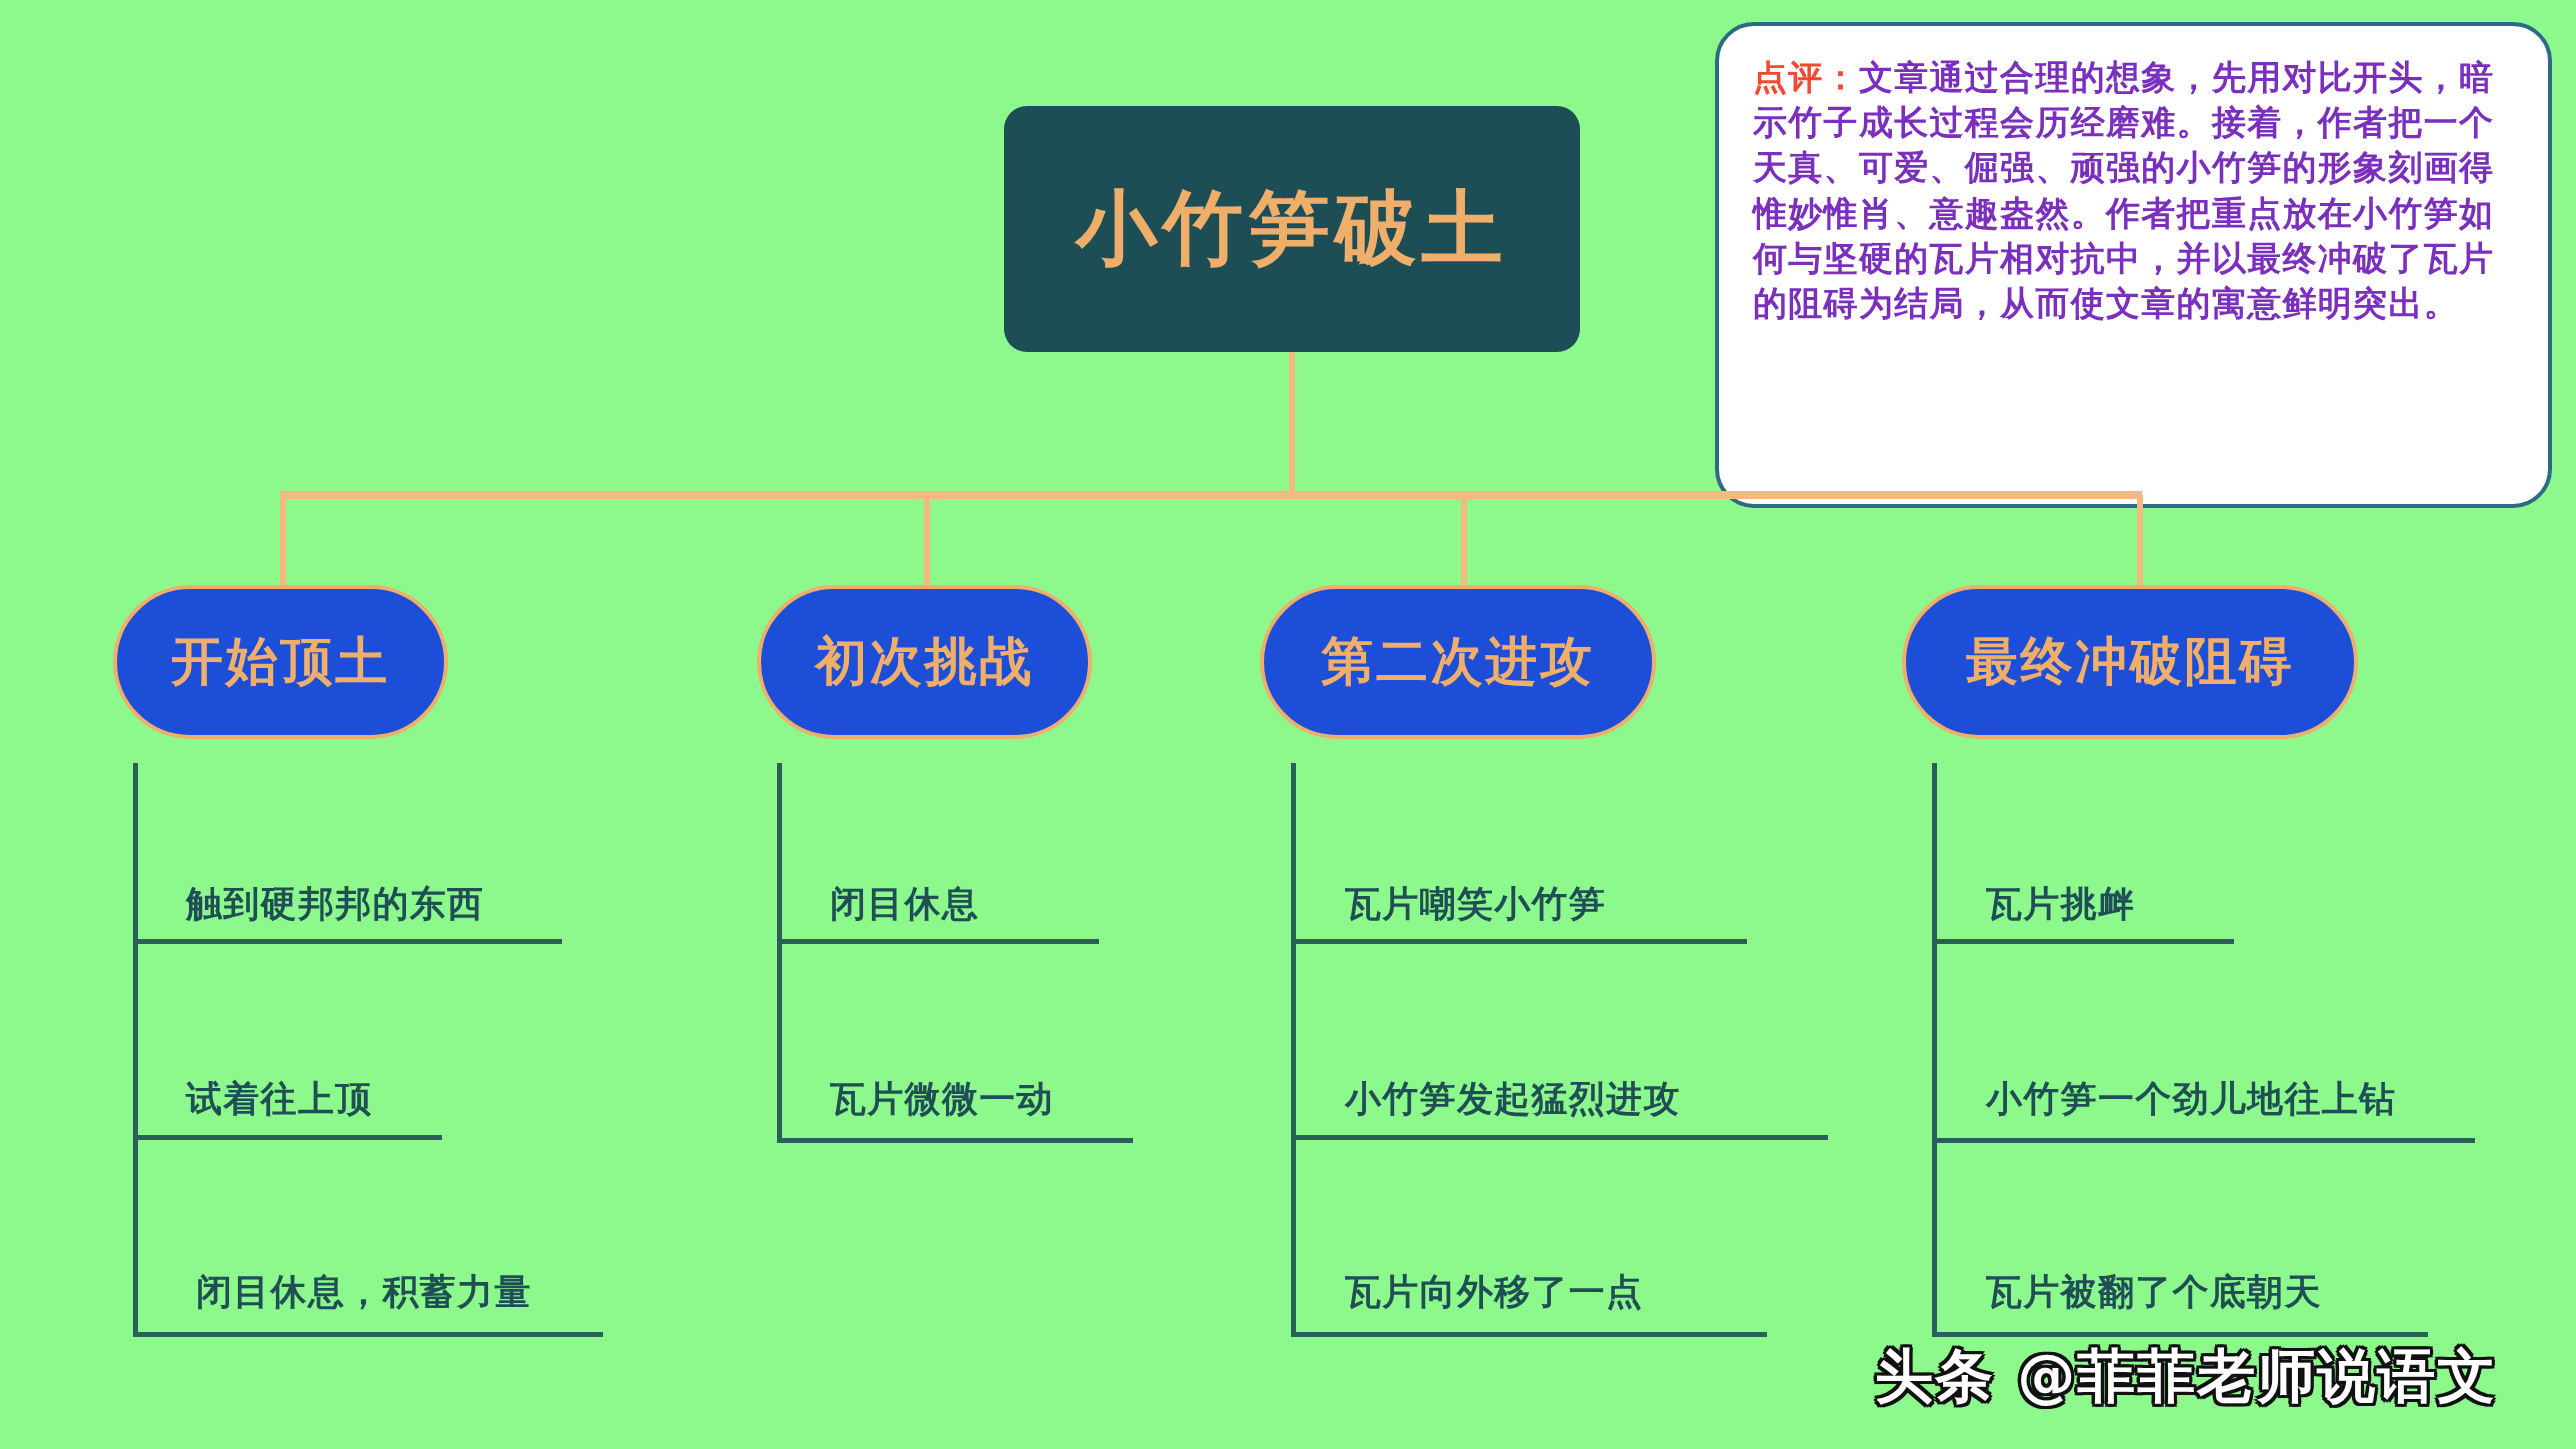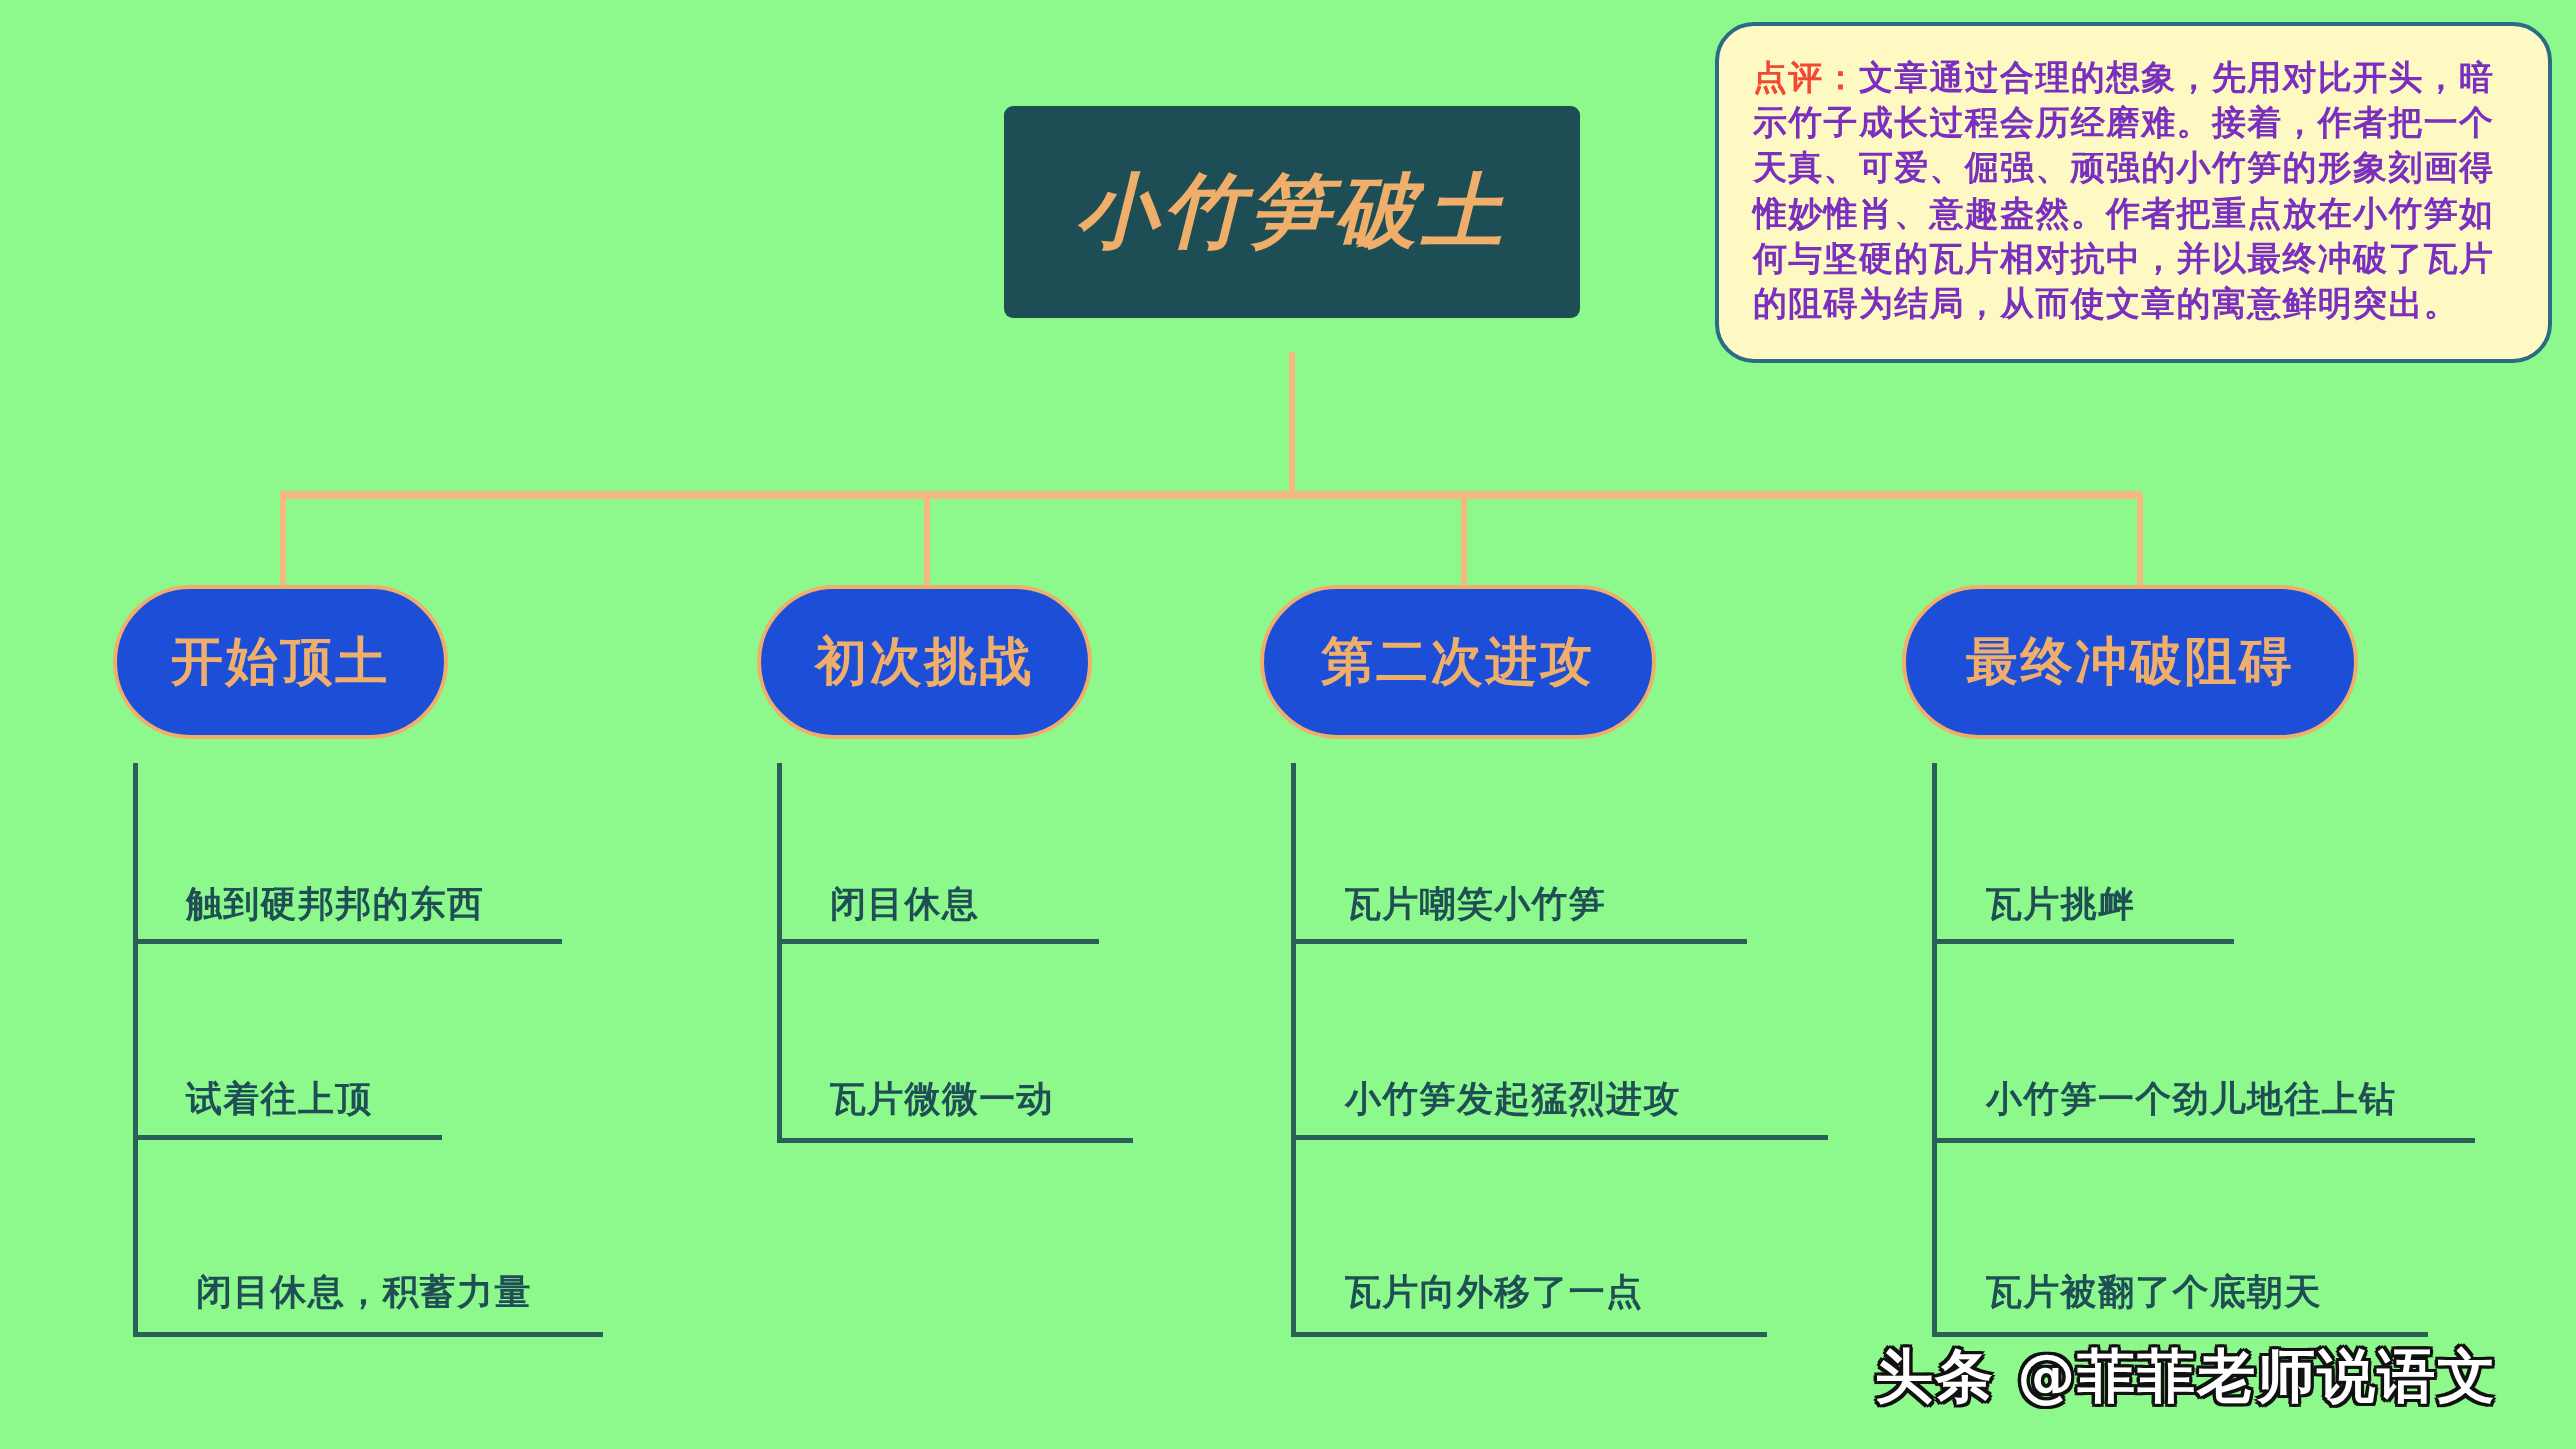--- a/index.html
+++ b/index.html
@@ -7,42 +7,42 @@
   body {
     background:#8DF98D;
     font-family:"Liberation Sans","DejaVu Sans",sans-serif;
     position:relative;
     overflow:hidden;
   }
   .stage { position:absolute; inset:0; }
 
   
   .comment-box{
-    position:absolute; left:1715px; top:21.5px; width:837px; height:341px;
-    background:#fef9c3;
+    position:absolute; left:1715px; top:21.5px; width:837px; height:486px;
+    background:#ffffff;
     border:4.7px solid #2B6B86;
     border-radius:39px;
     padding:29.5px 31px 20px 34px;
   }
   .comment-text{
     font-size:34px;
     line-height:1.33;
     color:#7B2FBE;
     font-weight:700;
     letter-spacing:1.3px;
     font-family:"DejaVu Sans","Liberation Sans",sans-serif;
   }
   .comment-label{ color:#F04A32; }
 
   
   .root-node{
-    position:absolute; left:1004px; top:106px; width:576px; height:212px;
+    position:absolute; left:1004px; top:106px; width:576px; height:246px;
     background:#1D4E56;
-    border-radius:9px;
-    display:flex; align-items:center; justify-content:center;font-style:italic;
+    border-radius:23px;
+    display:flex; align-items:center; justify-content:center;
   }
   .root-label{
     color:#F0AE6B;
     font-size:81px;
     font-weight:700;
     letter-spacing:5.4px;
     font-family:"DejaVu Sans","Liberation Sans",sans-serif;
   }
 
   

